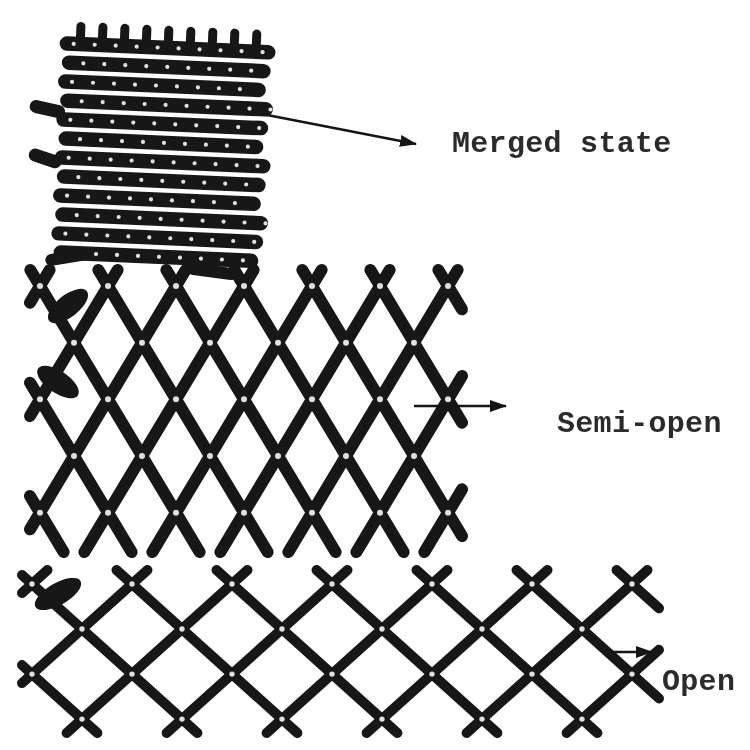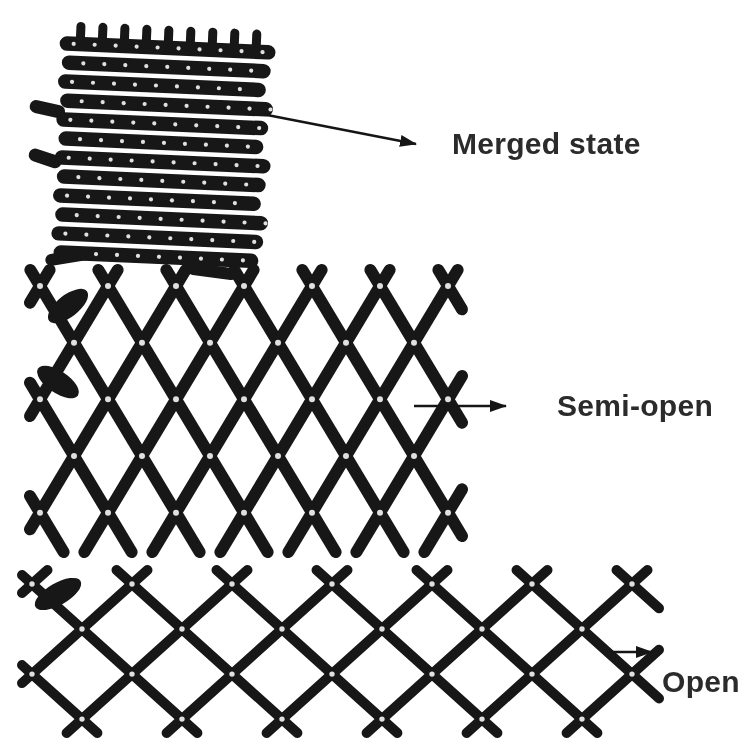--- a/index.html
+++ b/index.html
@@ -12,20 +12,21 @@
   .canvas{position:absolute;inset:0}
   svg.layer{position:absolute;overflow:visible}
   .state-label{
     position:absolute;
     font-weight:700;
     font-size:30px;
     line-height:36px;
     color:var(--label,#2b2b2b);
     letter-spacing:.3px;
     white-space:nowrap;
+    font-family:Liberation Mono, monospace;
   }
   .arrow-line{stroke:var(--arrow,#141414);stroke-width:2.6;fill:none}
   #ah path{fill:var(--arrow,#141414)}
   .paddle{fill:var(--gate,#171717)}
 </style>
 </head>
 <body>
 
 <div class="canvas">
 
@@ -284,16 +285,16 @@
       <marker id="ah" markerUnits="userSpaceOnUse" markerWidth="18" markerHeight="14" refX="16" refY="7" orient="auto">
         <path d="M0,1 L17,7 L0,13 Z"></path>
       </marker>
     </defs>
     <line class="arrow-line" x1="262" y1="114" x2="416" y2="144" marker-end="url(#ah)"></line>
     <line class="arrow-line" x1="414" y1="406" x2="506" y2="406" marker-end="url(#ah)"></line>
     <line class="arrow-line" x1="610" y1="652" x2="652" y2="652" marker-end="url(#ah)"></line>
   </svg>
 
   <div class="state-label" style="left:452px;top:126px">Merged state</div>
-  <div class="state-label" style="left:557px;top:388px">Semi-open</div>
+  <div class="state-label" style="left:557px;top:406px">Semi-open</div>
   <div class="state-label" style="left:662px;top:664px">Open</div>
 
 </div>
 
 </body></html>

